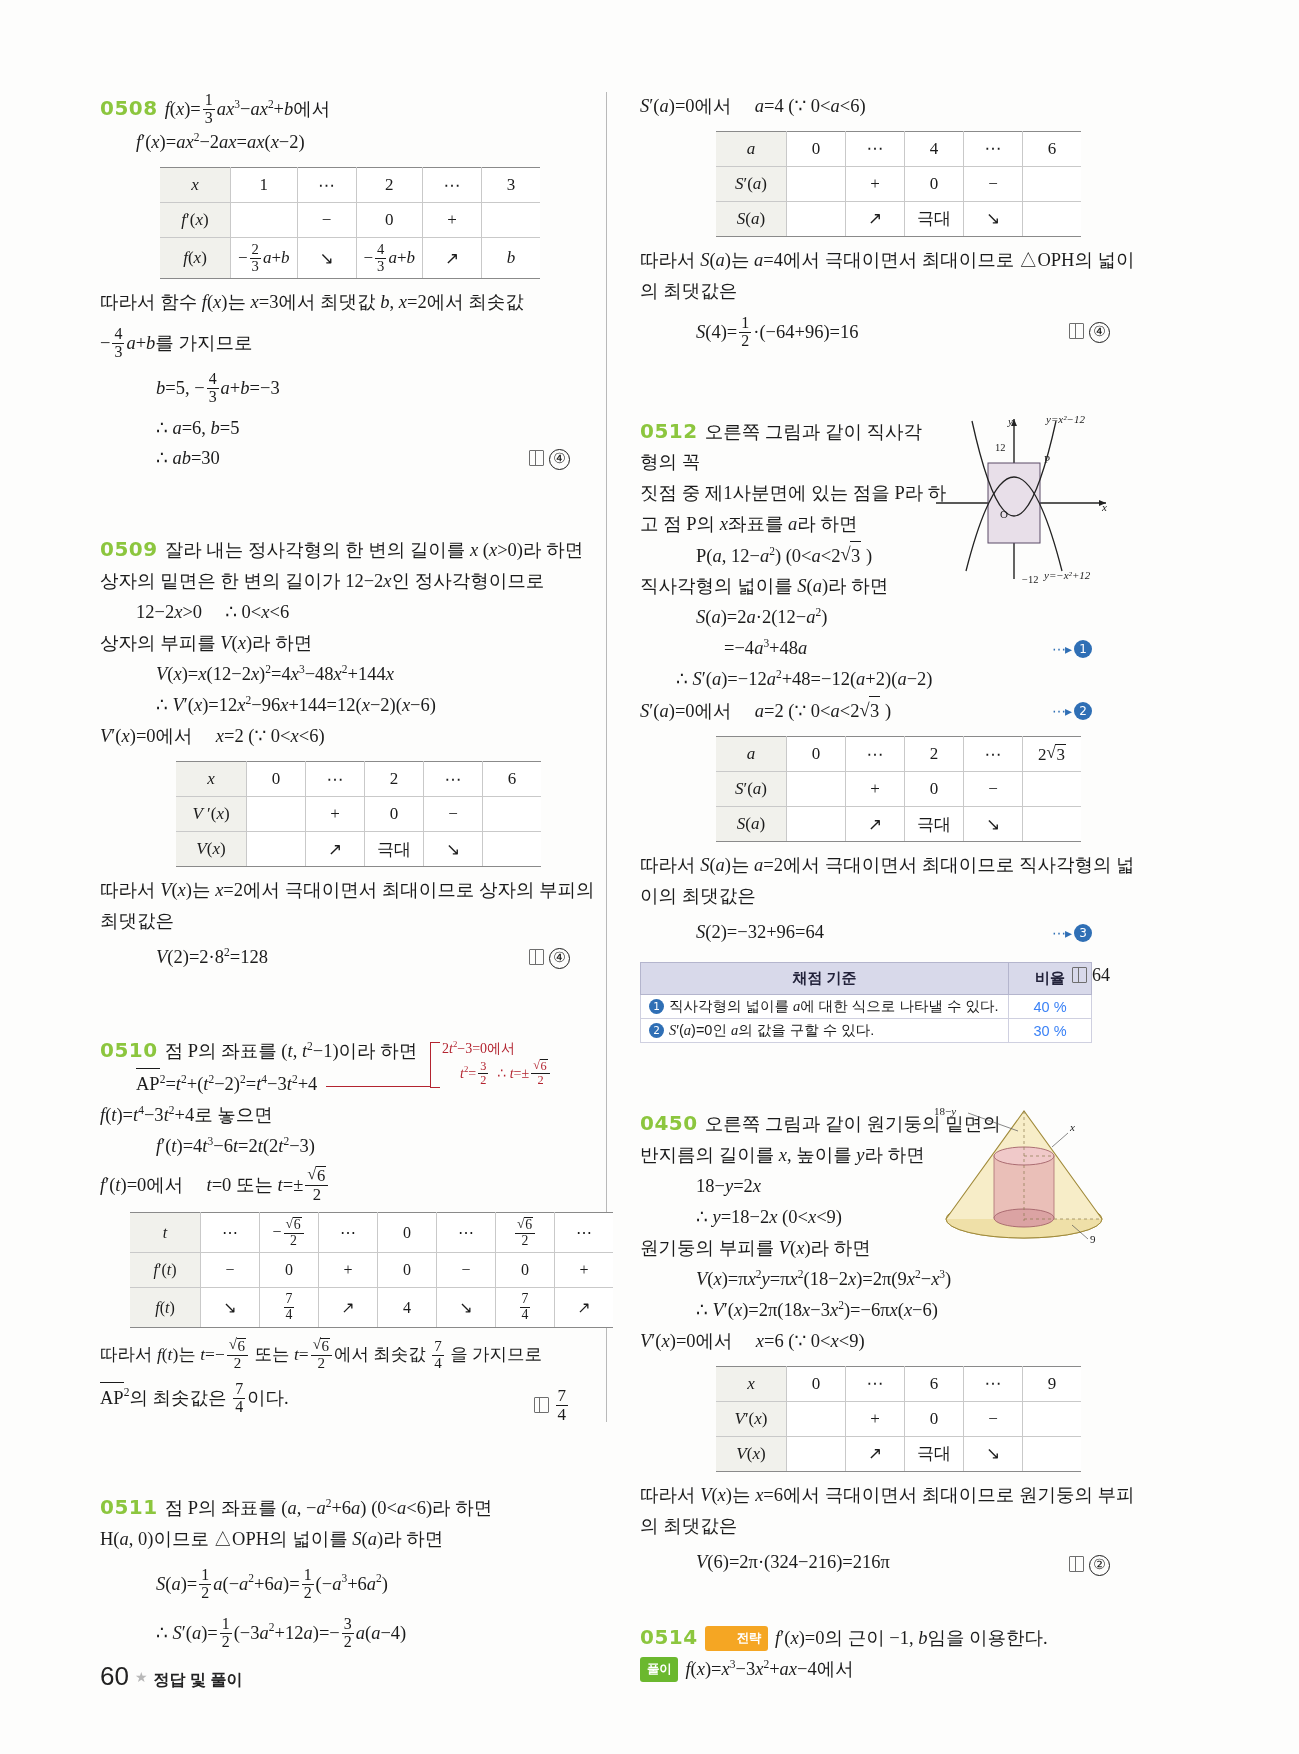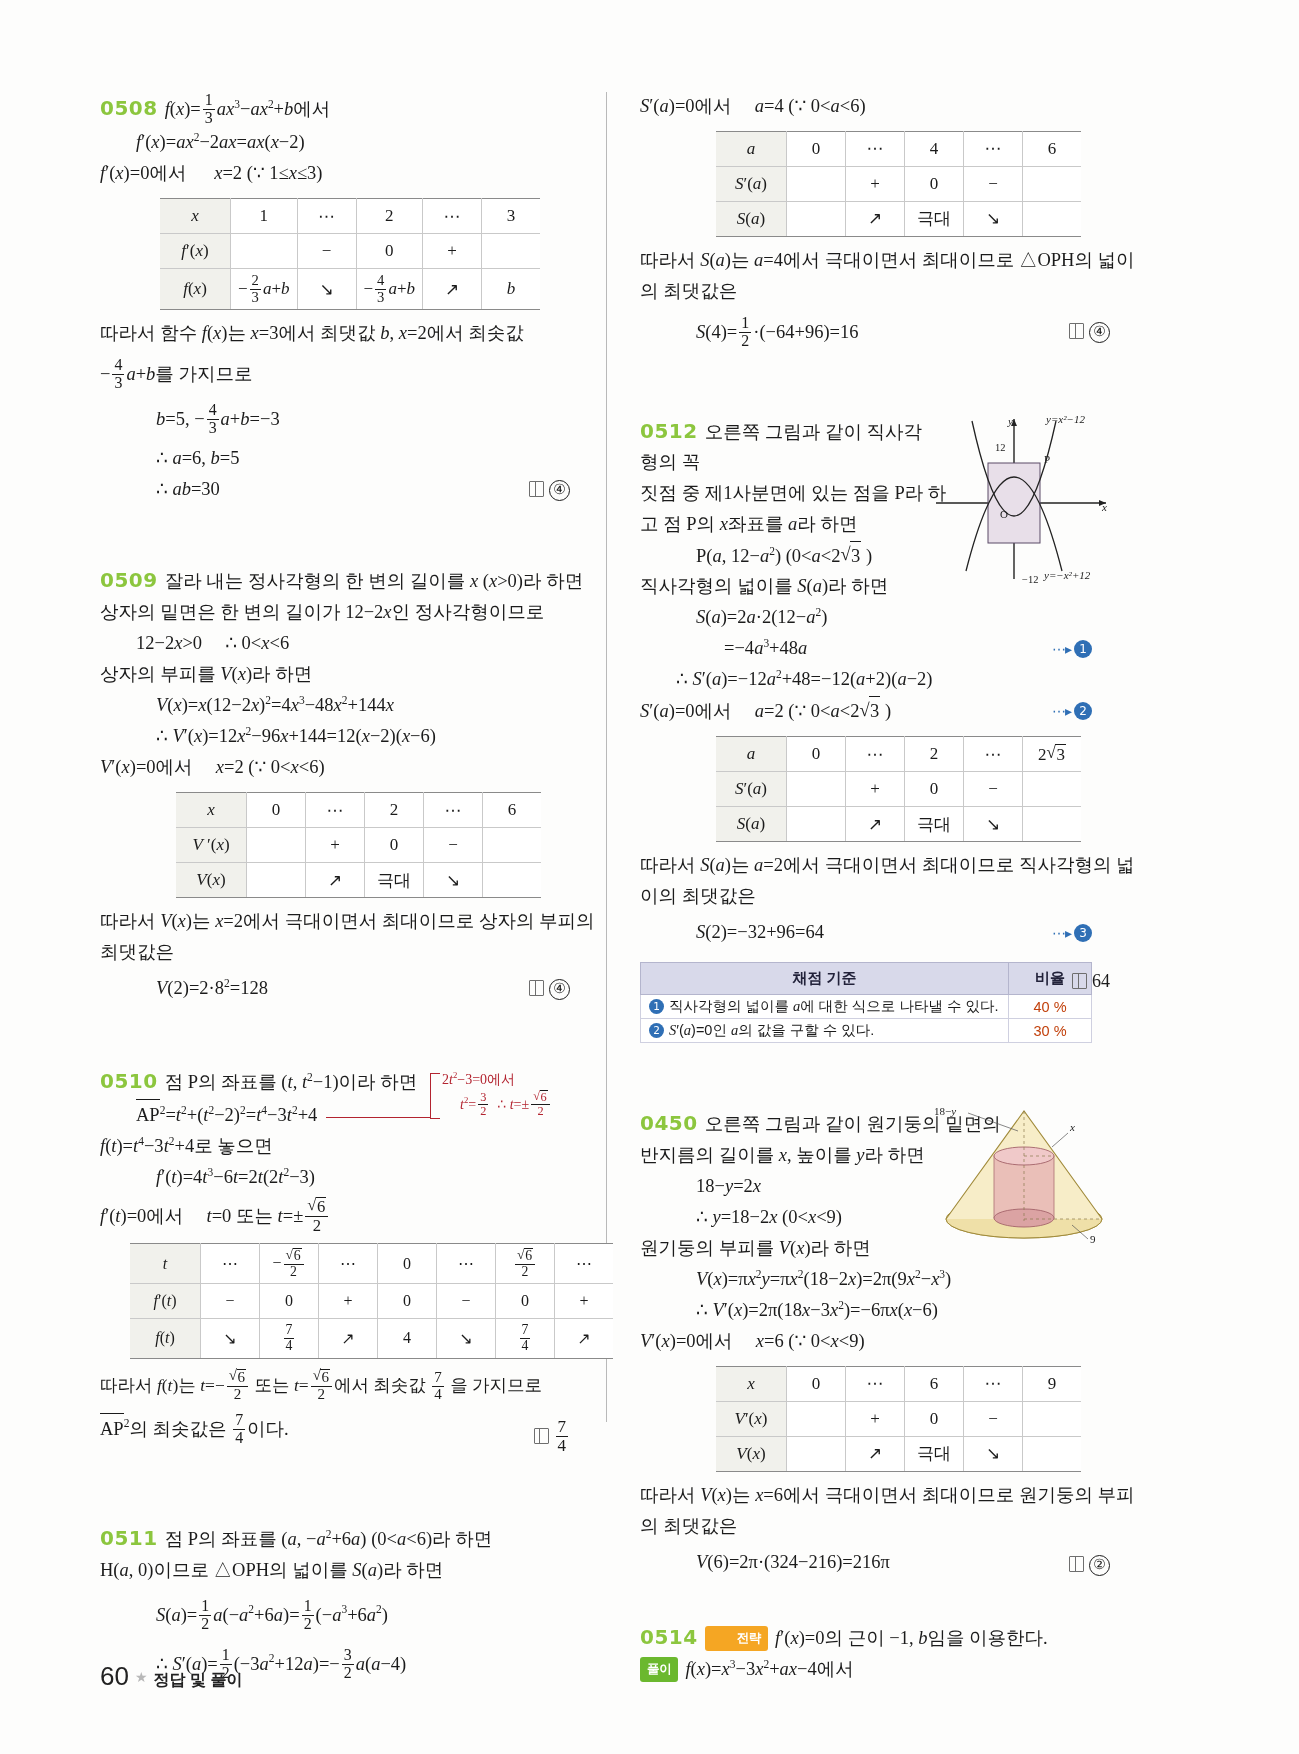--- a/index.html
+++ b/index.html
@@ -157,21 +157,21 @@
     padding:6px 4px;
     border:0.8px solid #b4b5cd;
     font-size:15px;
     color:#22223a;
   }
   table.grade td{
     border:0.8px solid #cfd0e0;
     padding:2px 8px;
     background:#fff;
   }
-  table.grade td.pct{ text-align:center; width:66px; color:#c2410c;}
+  table.grade td.pct{ text-align:center; width:66px; color:#3b82f6;}
   .gbadge{
     display:inline-block;
     width:15px;height:15px;border-radius:50%;
     background:#2f6fb5;color:#fff;
     font-size:10.5px;line-height:15px;text-align:center;
     margin-right:5px; vertical-align:1px;
     font-family:"DejaVu Sans",sans-serif;
   }
   
   .redbox{
@@ -228,21 +228,20 @@
 
   <div class="divider"></div>
 
   <div class="col col-left">
 
     <div>
       <div class="line">
         <span class="pnum">0508</span><i class="v">f</i>(<i class="v">x</i>)=<span class="frac"><span class="num">1</span><span>3</span></span><i class="v">ax</i><sup>3</sup>−<i class="v">ax</i><sup>2</sup>+<i class="v">b</i>에서
       </div>
       <div class="line ind1"><i class="v">f</i>′(<i class="v">x</i>)=<i class="v">ax</i><sup>2</sup>−2<i class="v">ax</i>=<i class="v">ax</i>(<i class="v">x</i>−2)</div>
-      <div class="line"><i class="v">f</i>′(<i class="v">x</i>)=0에서 &nbsp;&nbsp;&nbsp;&nbsp;&nbsp;<i class="v">x</i>=2 (∵ 1≤<i class="v">x</i>≤3)</div>
 
       <table class="vt" style="margin-left:60px;">
         <tbody>
             <tr>
           <td><i class="v">x</i></td>
               <td>1</td>
               <td>⋯</td>
               <td>2</td>
               <td>⋯</td>
               <td>3</td>
@@ -514,21 +513,21 @@
       </tbody>
         </table>
 
       <div class="line">따라서 <i class="v">S</i>(<i class="v">a</i>)는 <i class="v">a</i>=2에서 극대이면서 최대이므로 직사각형의 넓</div>
       <div class="line">이의 최댓값은</div>
       <div class="line ind2" style="margin-top:6px; position:relative;">
         <i class="v">S</i>(2)=−32+96=64
         <span class="stepline" style="right:18px;"><span class="steparrow">⋯▸</span><span class="stepbadge">3</span></span>
       </div>
       <div class="ansrow">
-        <span class="ans" style="top:22px;"><span class="bookicon"></span><span>64</span></span>
+        <span class="ans" style="top:16px;"><span class="bookicon"></span><span>64</span></span>
       </div>
 
       <table class="grade">
         <tbody>
             <tr>
           <th>채점 기준</th>
           <th style="width:66px;">비율</th>
         </tr>
         <tr>
           <td><span class="gbadge">1</span>직사각형의 넓이를 <i class="v">a</i>에 대한 식으로 나타낼 수 있다.</td>

